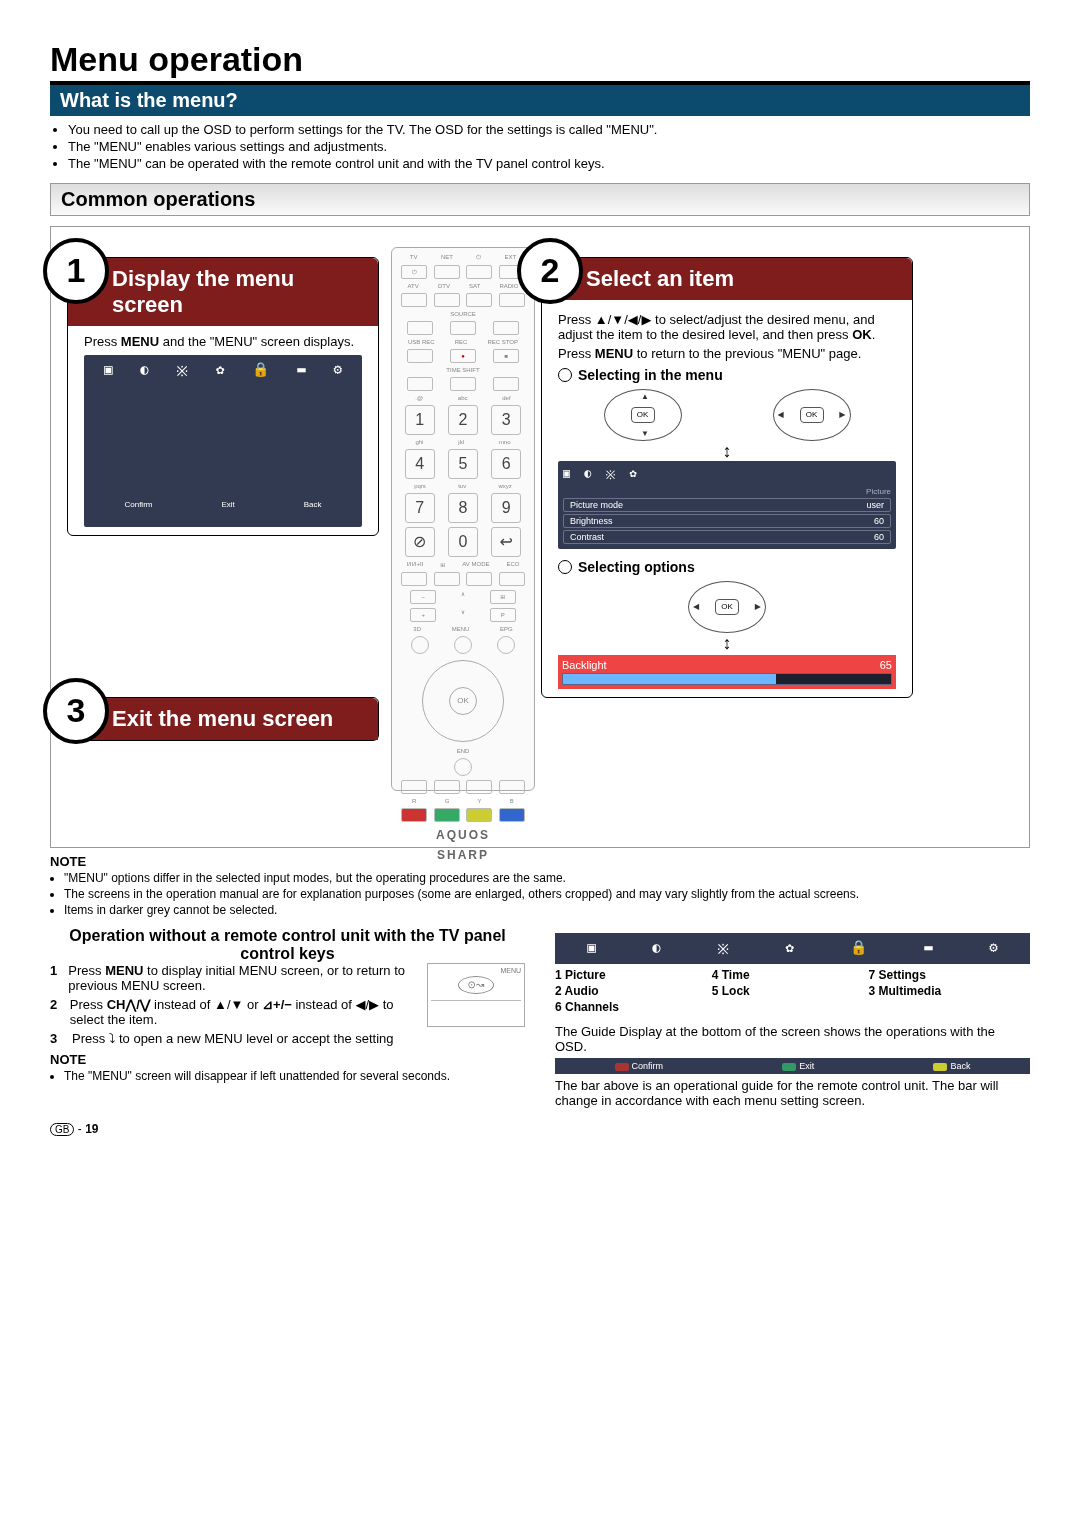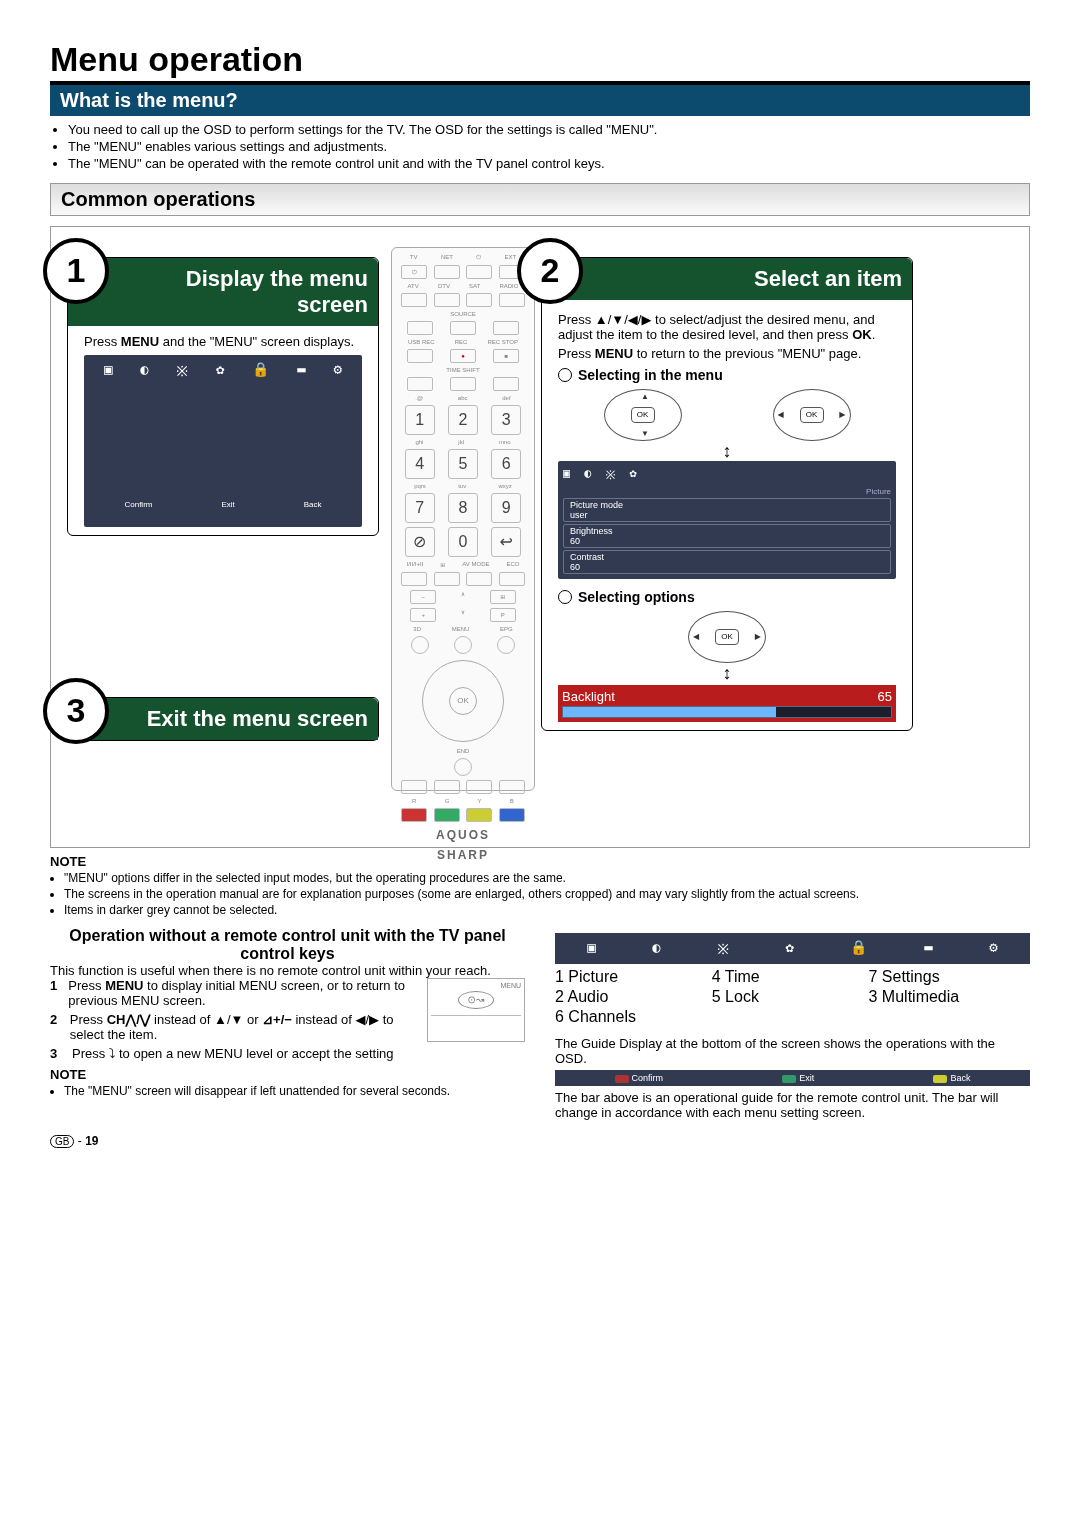--- a/index.html
+++ b/index.html
@@ -68,25 +68,25 @@
     height: 58px;
     border-radius: 50%;
     border: 4px solid #000;
     background: #fff;
     font-size: 34px;
     font-weight: bold;
     text-align: center;
     line-height: 56px;
   }
   .step-title {
-    background: #14532d;
+    background: #7f1d1d;
     color: #fff;
     font-size: 22px;
     font-weight: bold;
-    text-align: right;
+    text-align: left;
     padding: 8px 10px 8px 44px;
     border-radius: 6px 6px 0 0;
   }
   .step-body {
     padding: 8px 16px;
     font-size: 13px;
   }
 
   
   .remote {
@@ -217,32 +217,31 @@
     margin-bottom: 4px;
     font-size: 12px;
   }
   .mini-osd .row2 {
     display: flex;
     justify-content: space-between;
     border: 1px solid #6a728a;
     border-radius: 2px;
     padding: 1px 6px;
     margin-top: 2px;
-    flex-direction: column;
   }
   .bidir {
     font-size: 18px;
     text-align: center;
     line-height: 12px;
     margin: 4px 0;
   }
   .backlight-bar {
-    background: #b91c1c;
+    background: #ef4444;
     color: #fff;
-    font-size: 13px;
+    font-size: 11px;
     padding: 4px;
     margin-top: 6px;
   }
   .backlight-bar .bar {
     background: #1b1f2e;
     border: 1px solid #5c6480;
     height: 10px;
     position: relative;
     margin-top: 2px;
   }
@@ -338,22 +337,22 @@
     display: flex;
     justify-content: space-around;
     color: #fff;
     padding: 6px 4px;
     font-size: 14px;
     margin-top: 6px;
   }
   .guide-list {
     display: flex;
     flex-wrap: wrap;
-    font-size: 16px;
-    font-weight: normal;
+    font-size: 12px;
+    font-weight: bold;
     margin: 4px 0 8px 0;
   }
   .guide-list div {
     width: 33%;
     margin-bottom: 2px;
   }
   .ops-bar {
     background: #323a52;
     color: #fff;
     font-size: 9px;
@@ -656,21 +655,20 @@
 <div class="note-label">NOTE</div>
 <ul class="note-list">
   <li>"MENU" options differ in the selected input modes, but the operating procedures are the same.</li>
   <li>The screens in the operation manual are for explanation purposes (some are enlarged, others cropped) and may vary slightly from the actual screens.</li>
   <li>Items in darker grey cannot be selected.</li>
 </ul>
 
 <div class="two-col">
   <div>
     <div class="col-heading">Operation without a remote control unit with the TV panel control keys</div>
-    <div style="font-size:13px;">This function is useful when there is no remote control unit within your reach.</div>
 
     <div class="panel-draw">
       <div style="text-align:right;">MENU</div>
       <div class="eye">⊙↝</div>
       <div style="border-top:1px solid #bbb;margin-top:6px;height:18px;"></div>
     </div>
 
     <div class="numstep">
       <div class="n">1</div>
       <div><span>Press </span><b>MENU</b><span> to display initial MENU screen, or to return to previous MENU screen.</span></div>

